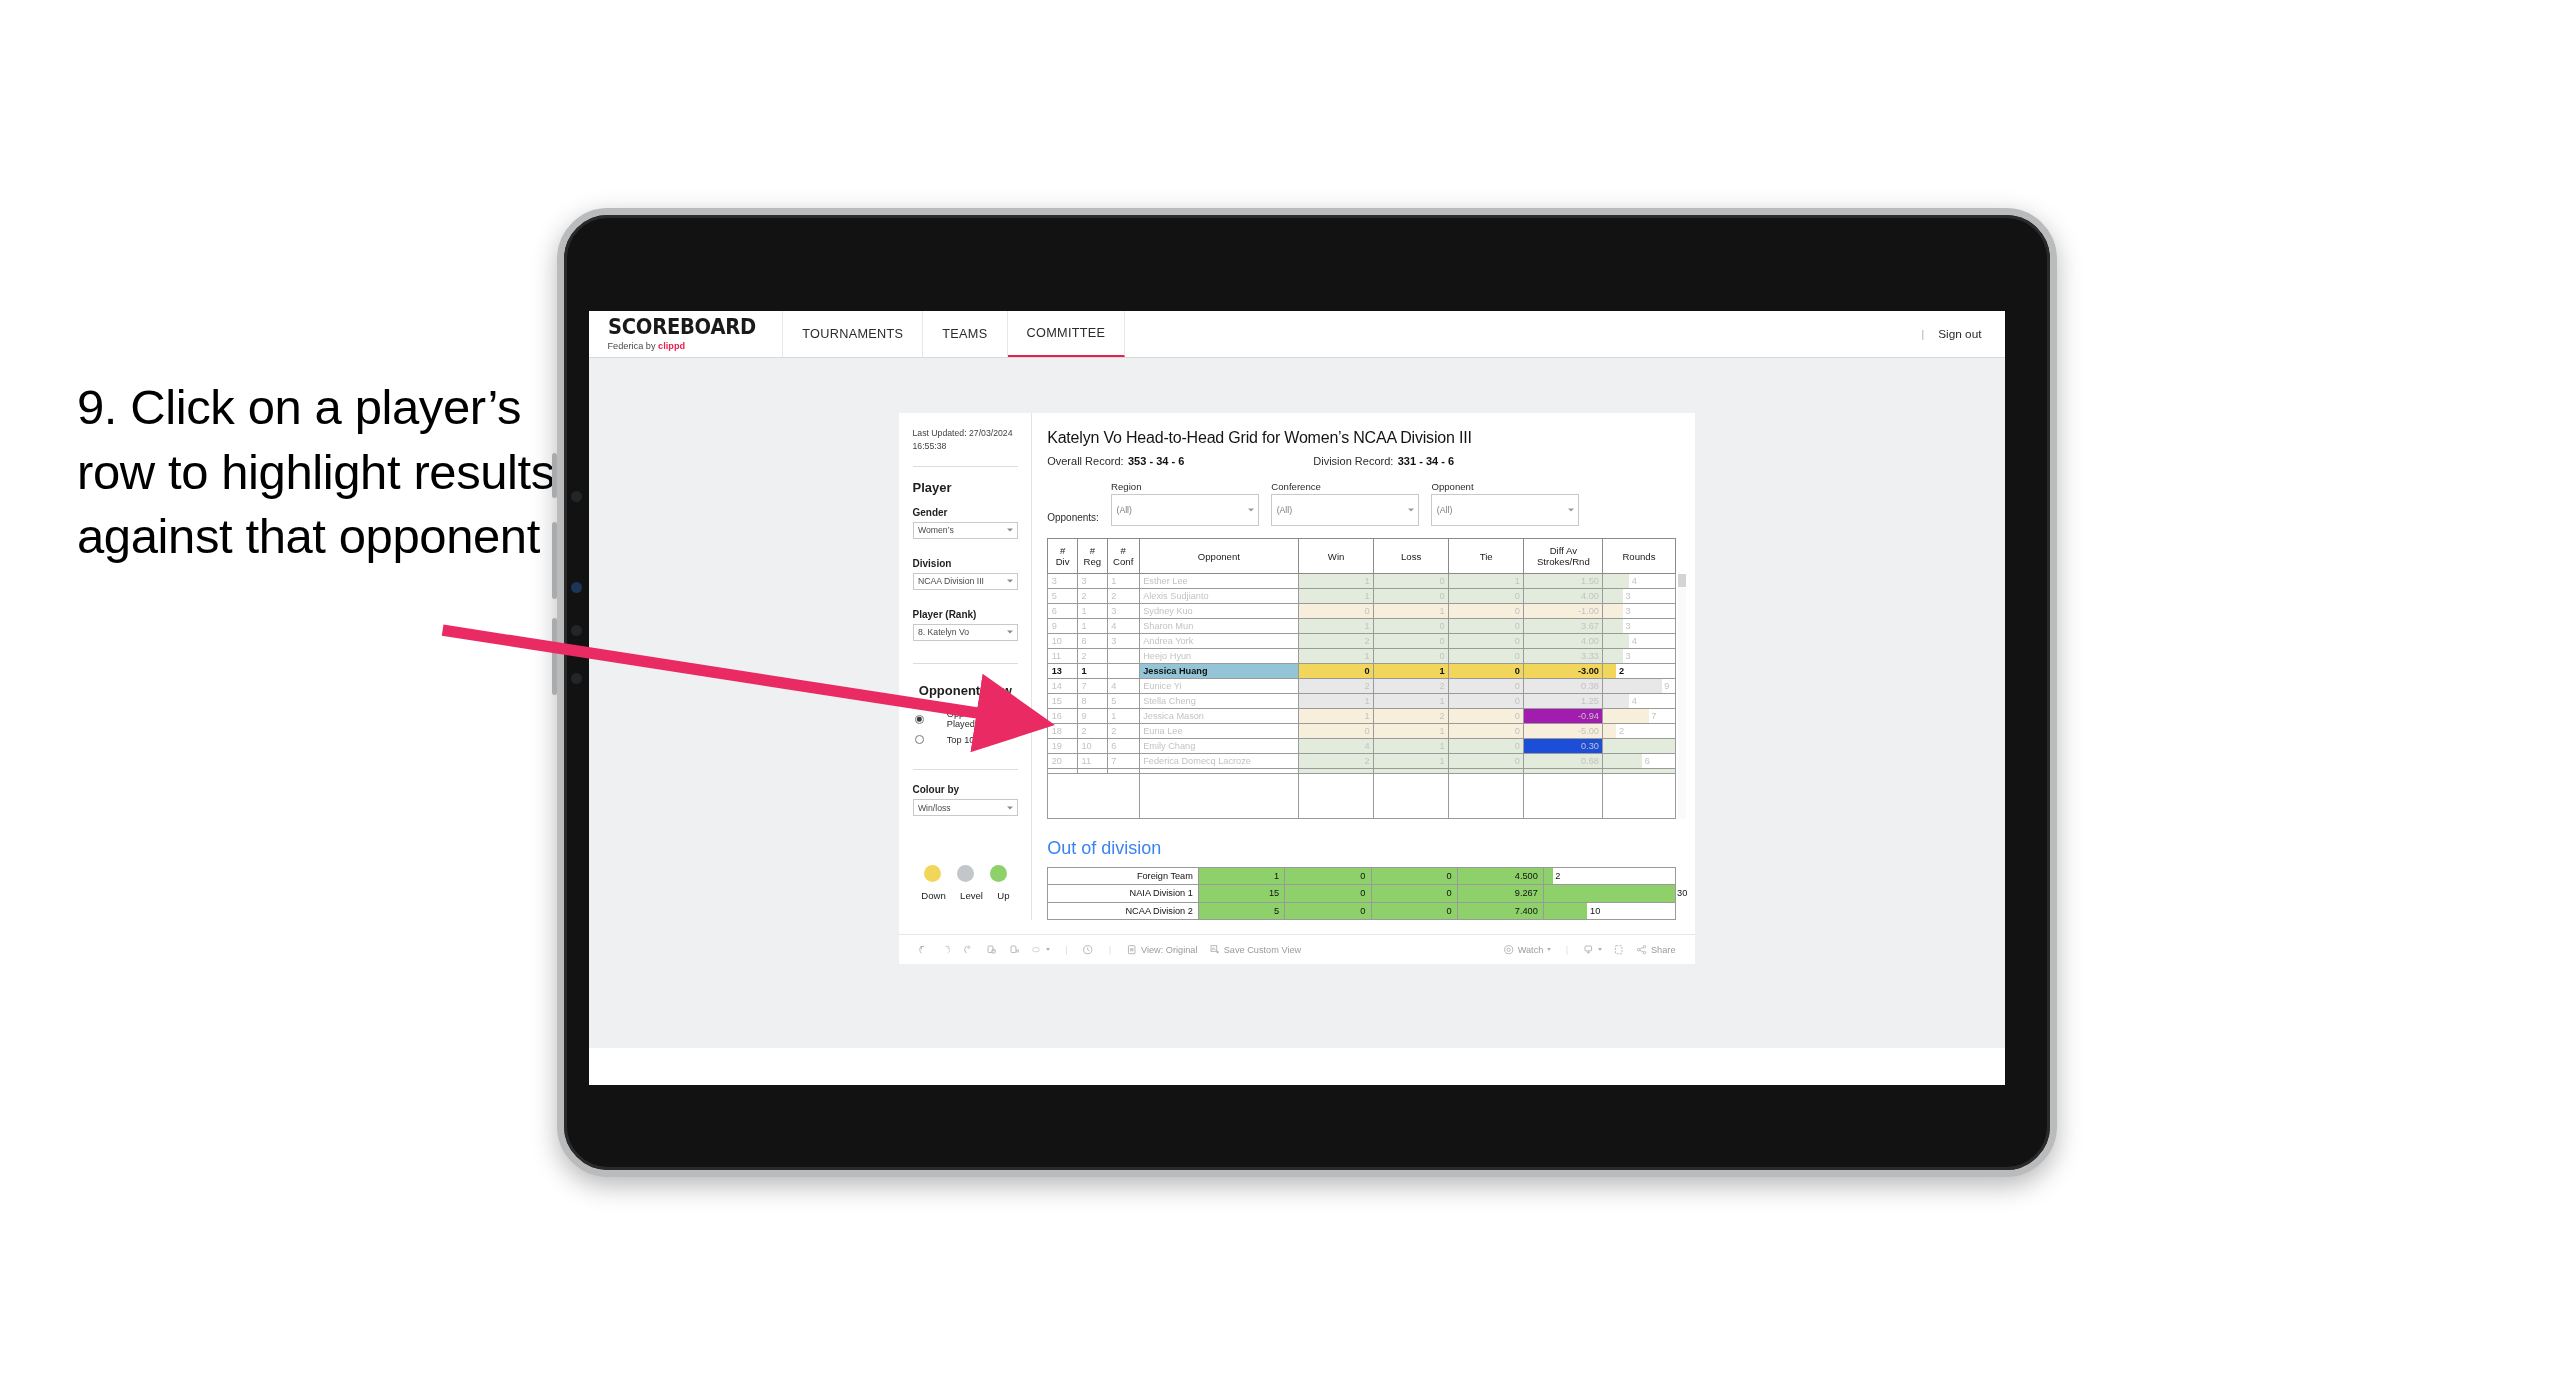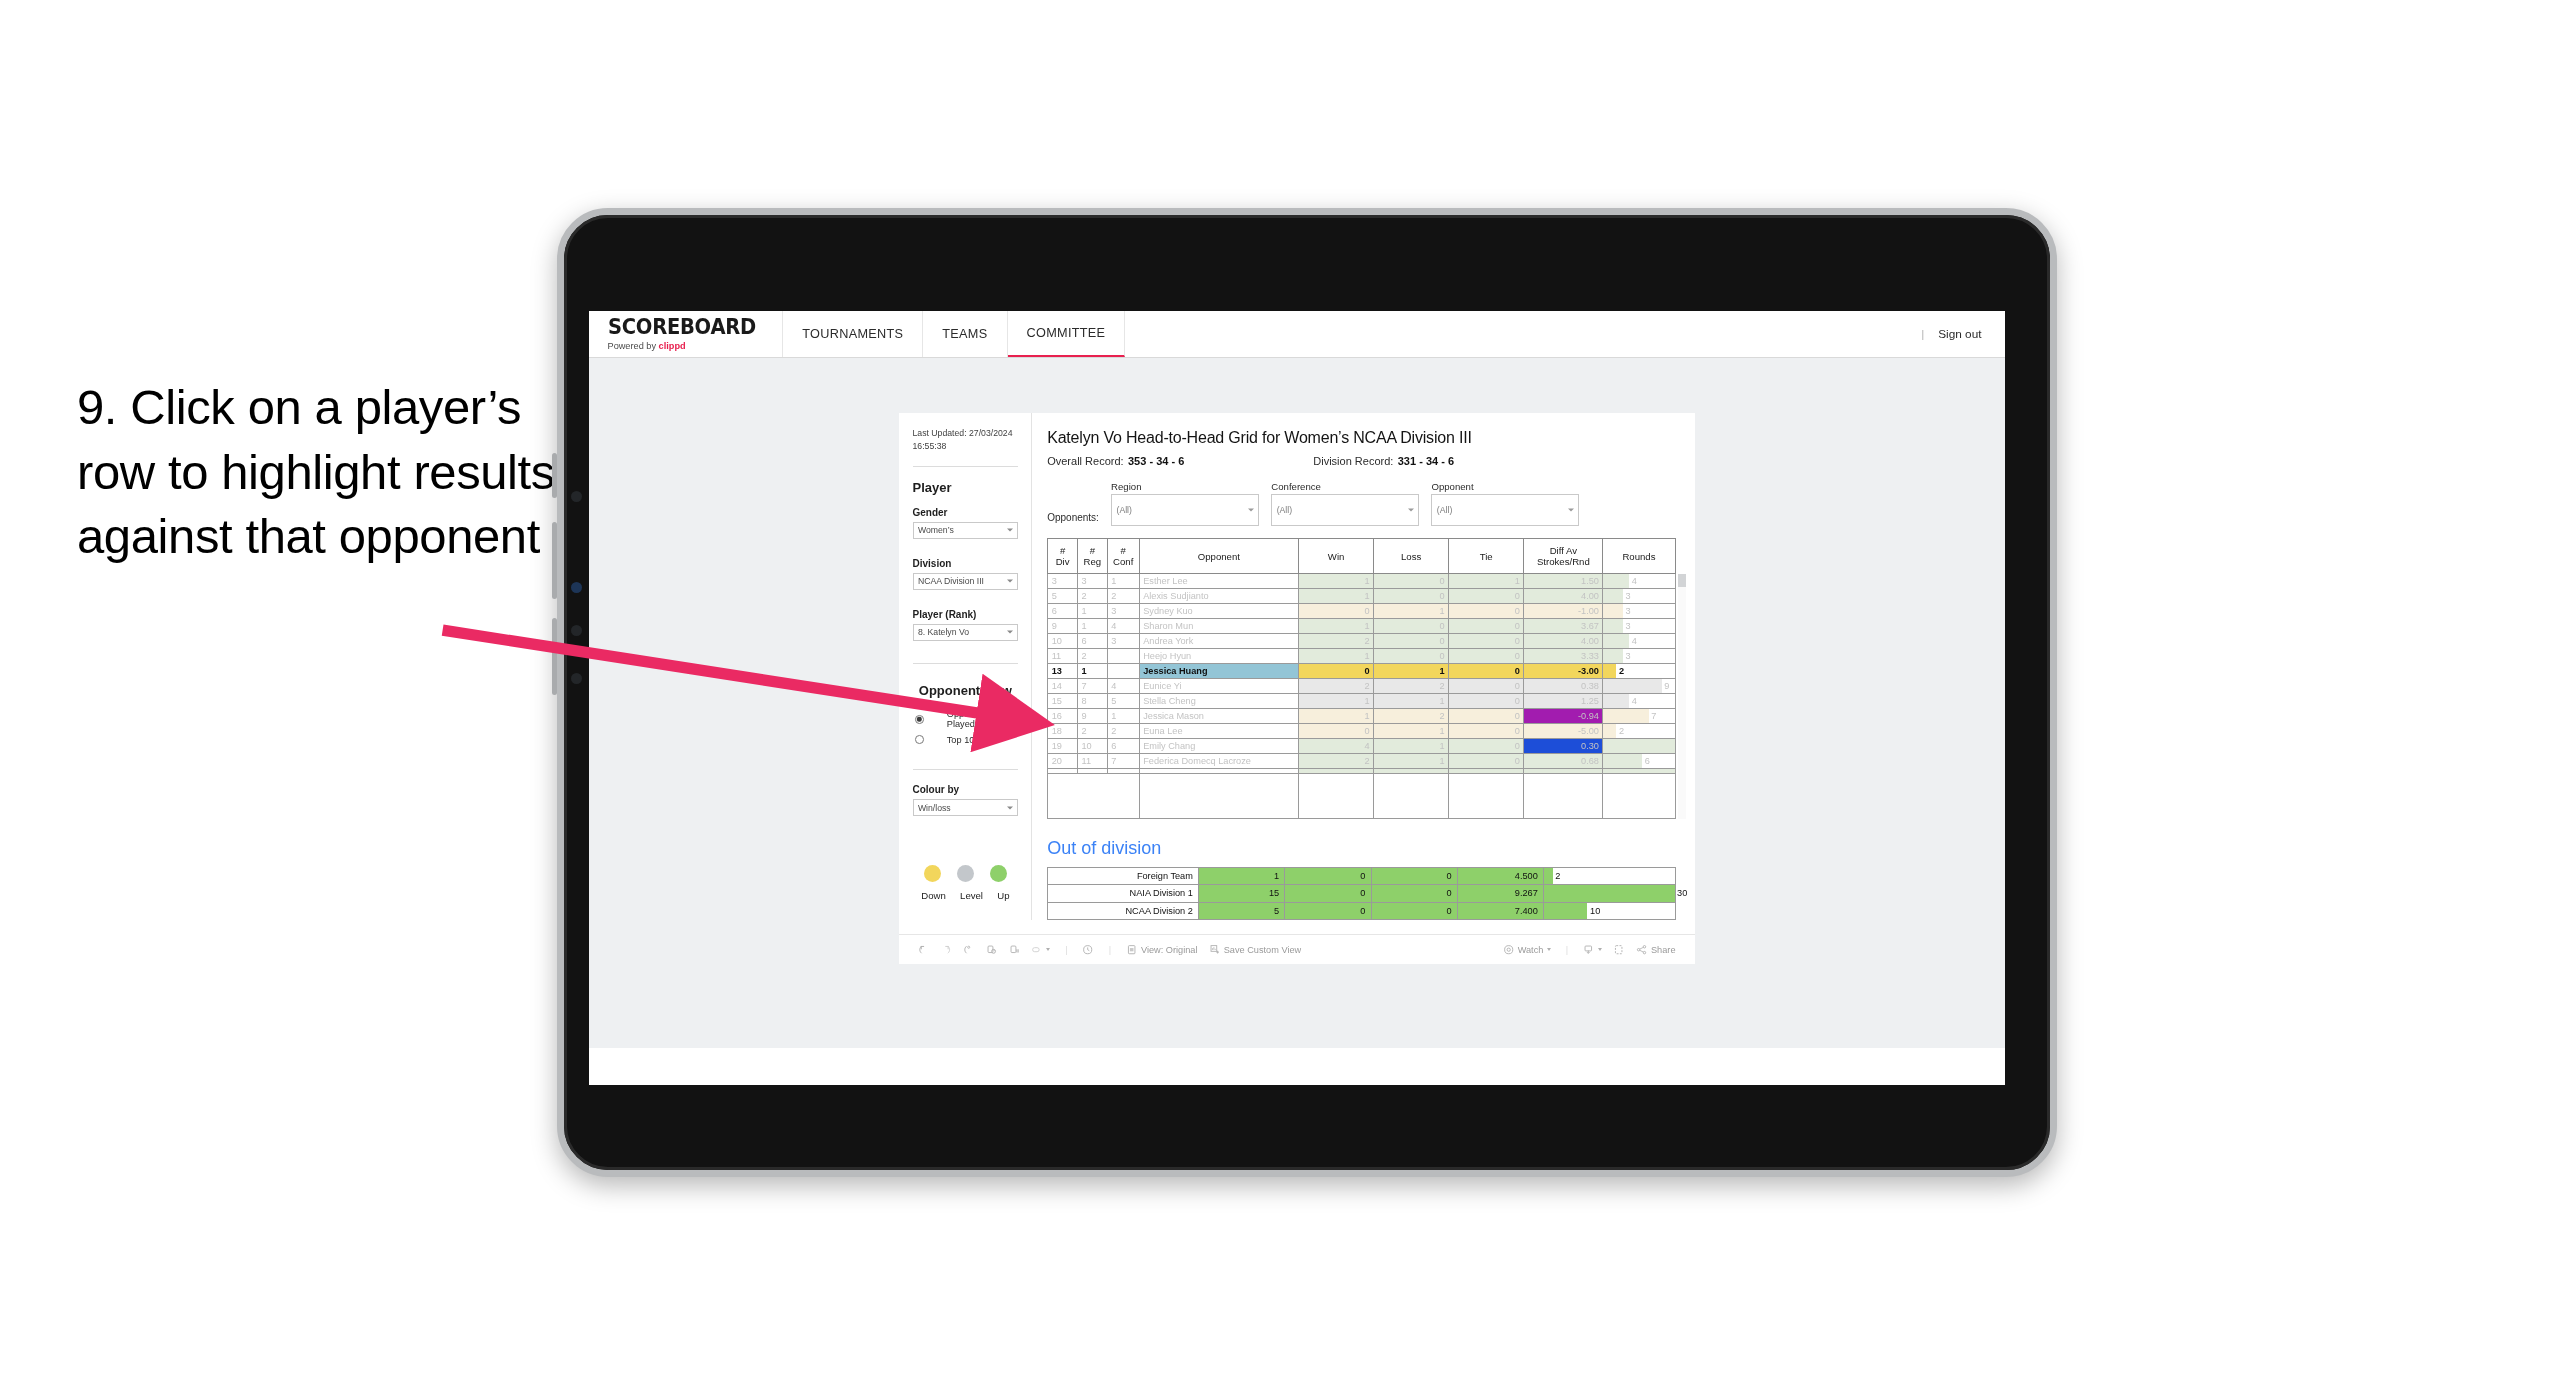--- a/index.html
+++ b/index.html
@@ -348,21 +348,21 @@
   <div class="dev-cam" style="top:276px;"></div>
   <div class="dev-cam lens" style="top:367px;"></div>
   <div class="dev-cam" style="top:410px;"></div>
   <div class="dev-cam" style="top:458px;"></div>
 
   <div id="viewport">
 
     <div id="topnav">
       <div id="brand">
         <div id="brand-name">SCOREBOARD</div>
-        <div id="brand-sub"><span>Powered by </span><span class="clippd">clippd</span></div>
+        <div id="brand-sub"><span>Federica by </span><span class="clippd">clippd</span></div>
       </div>
       <div class="topnav-item">TOURNAMENTS</div>
       <div class="topnav-item">TEAMS</div>
       <div class="topnav-item active">COMMITTEE</div>
       <div class="topnav-item" id="topnav-spacer"></div>
       <div id="signout-wrap">
         <span id="signout-sep">|</span>
         <span>Sign out</span>
       </div>
     </div>

